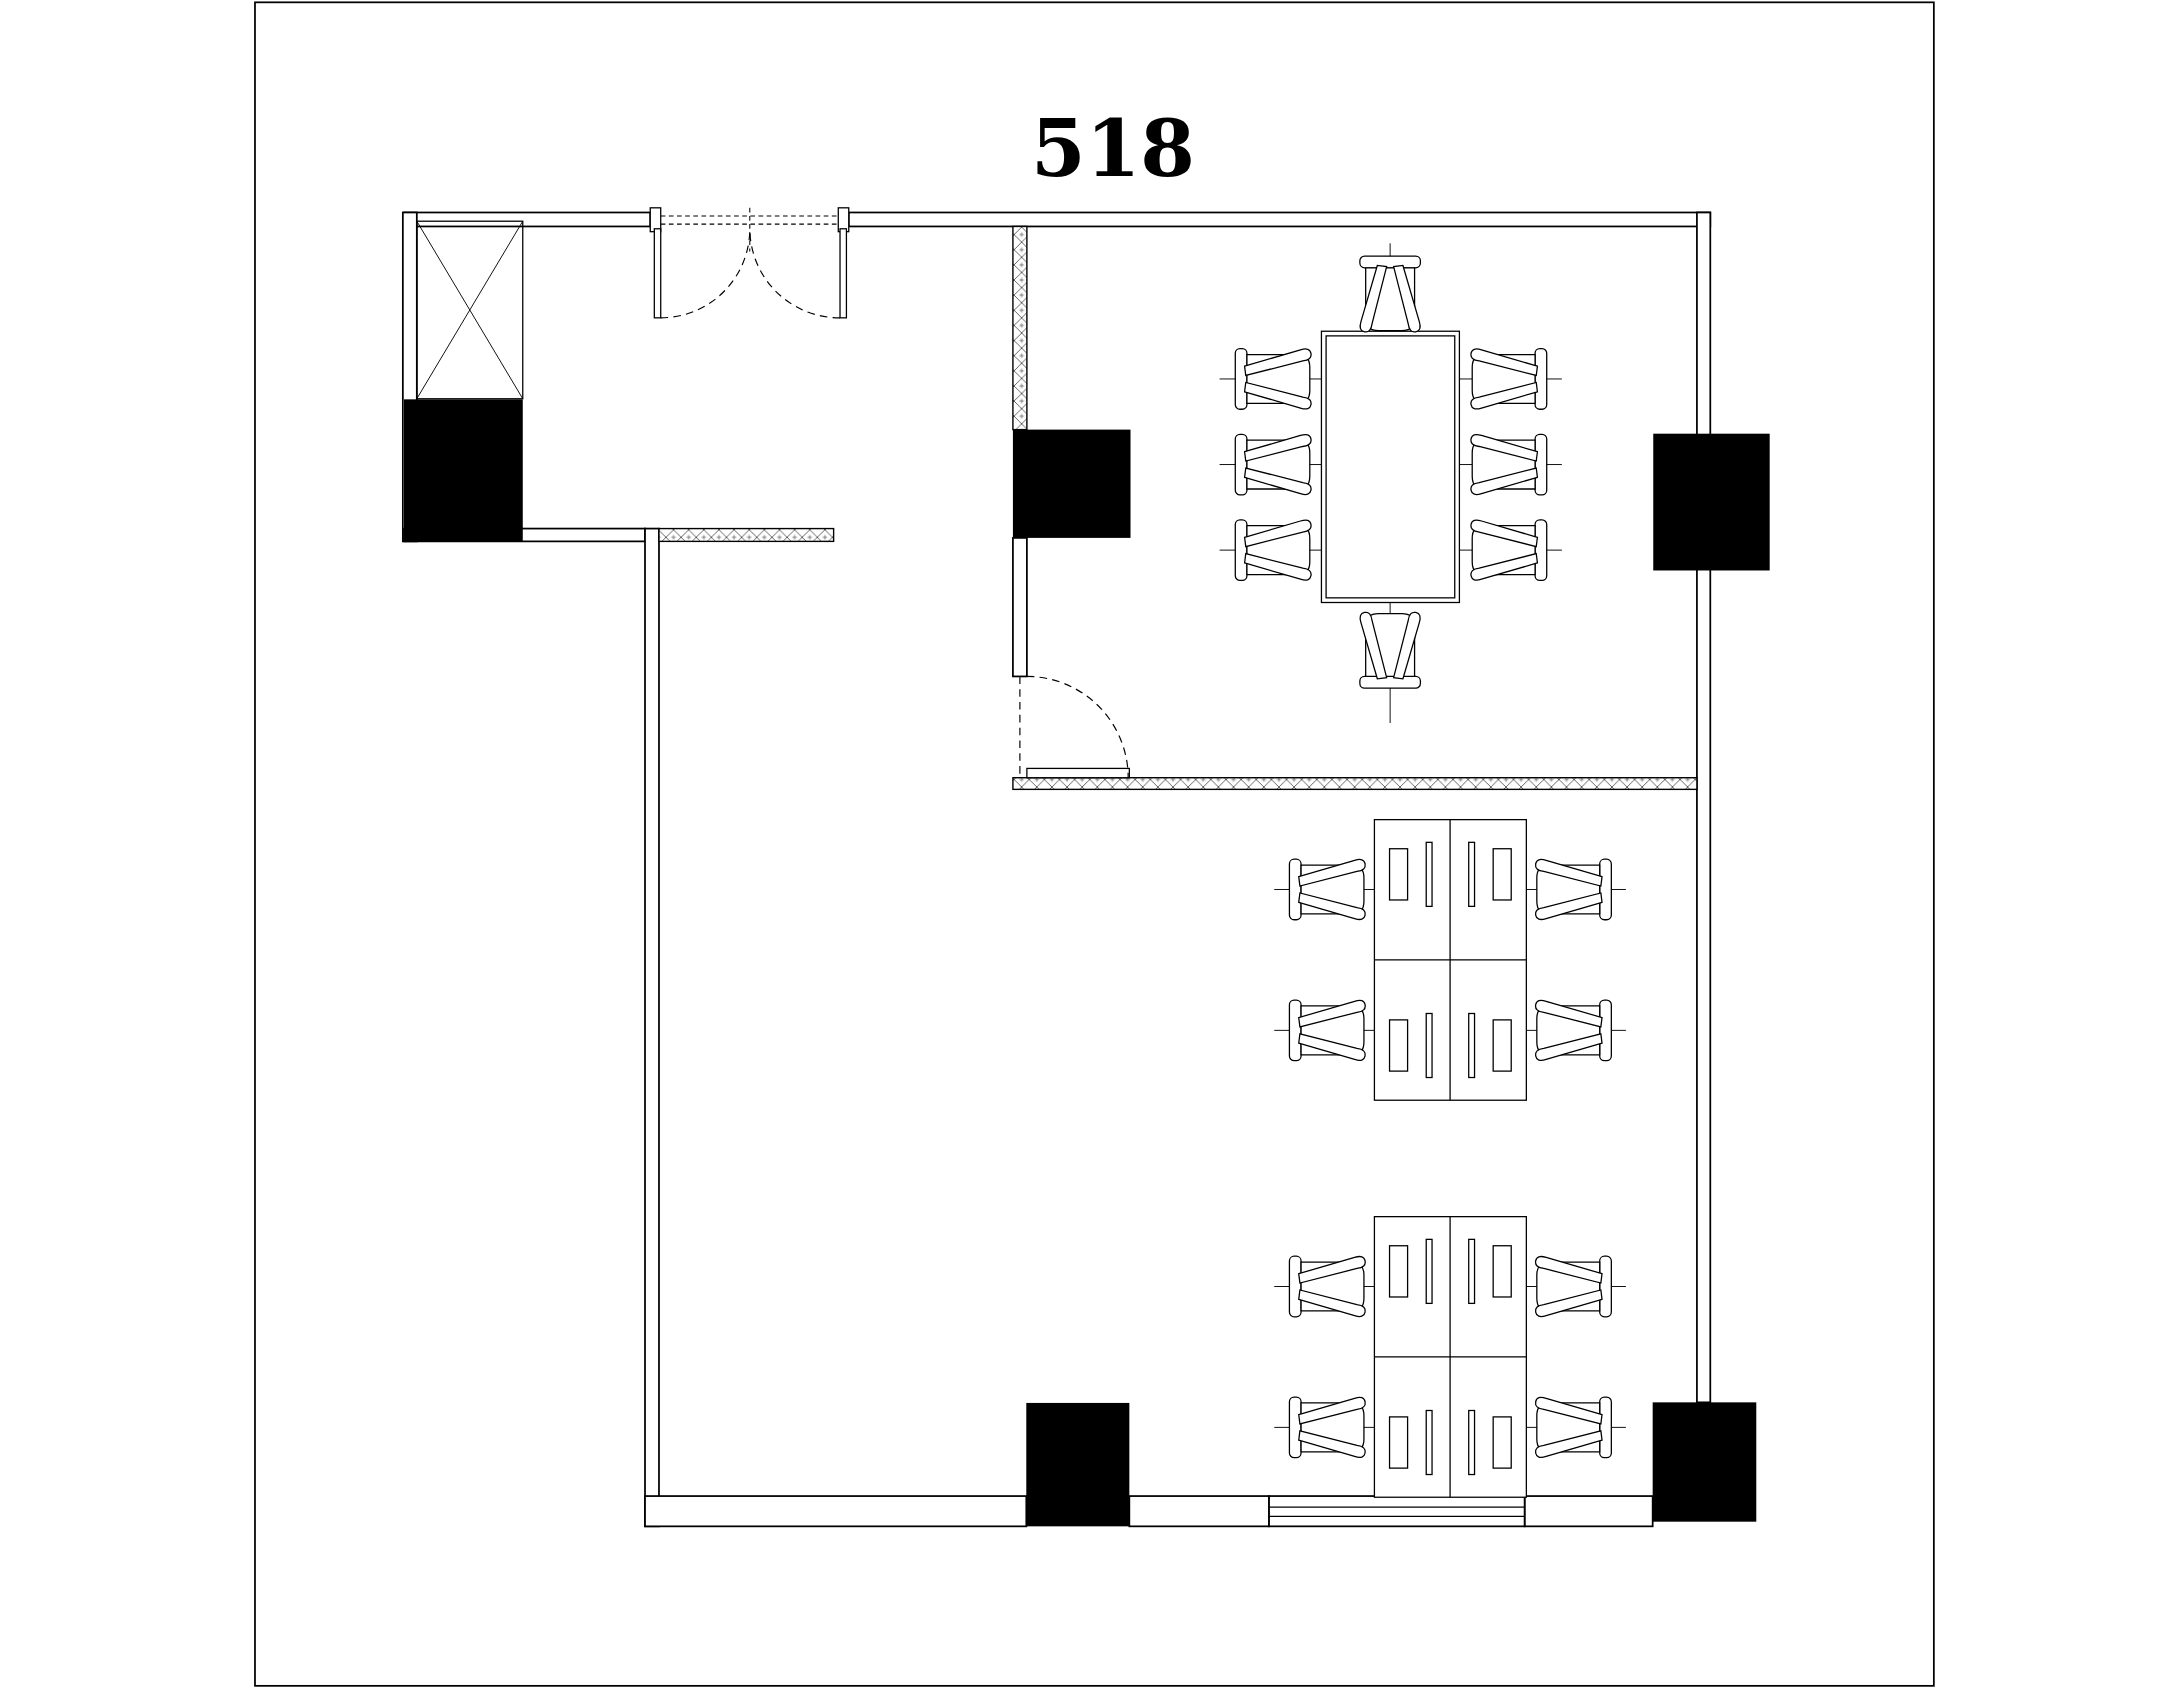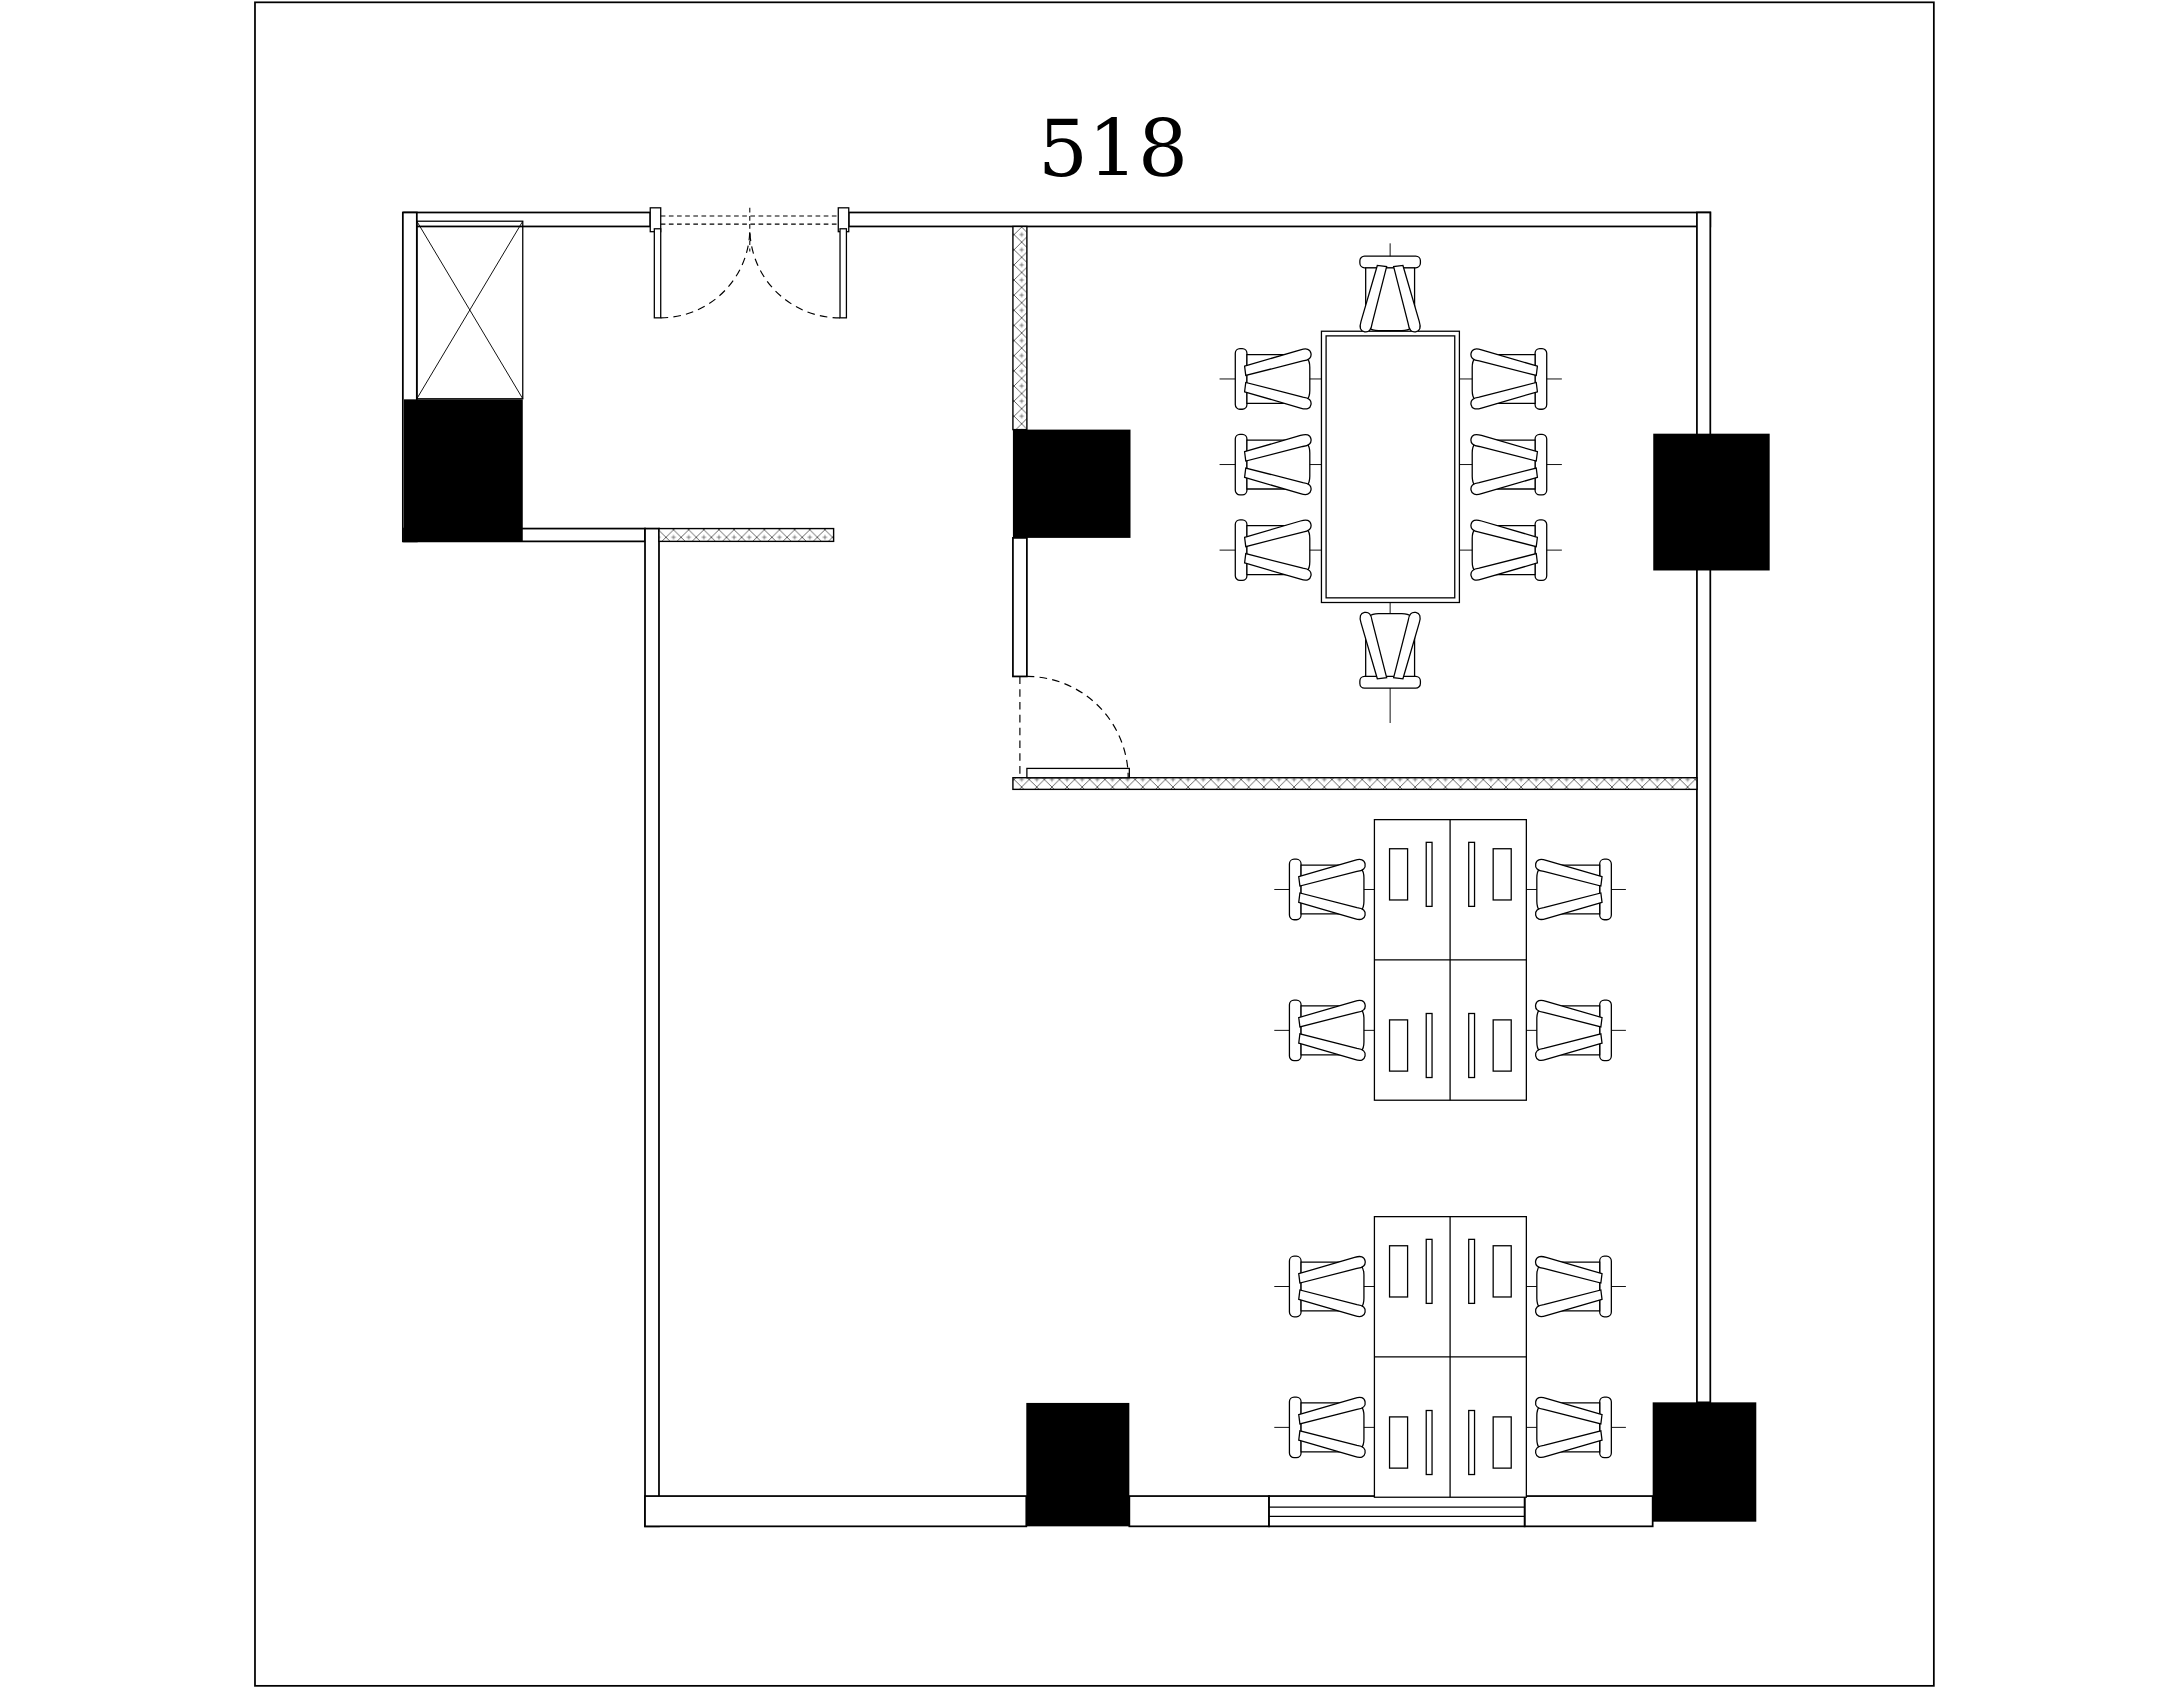--- a/index.html
+++ b/index.html
@@ -1,16 +1,16 @@
 <!DOCTYPE html>
 <html style="font-size:9.3px"><head>
 <meta charset="utf-8">
 <style>
   html,body{margin:0;padding:0;background:#ffffff;}
-  .page{width:100vw;background:#1d4ed8;}
+  .page{width:100vw;background:#1d4ed8;font-weight:bold;}
   svg{display:block;width:100%;height:auto;background:#ffffff;}
   .frame{fill:none;stroke:#000;stroke-width:3;}
   .w {fill:#ffffff;stroke:#000;stroke-width:3;}
   .wh{fill:url(#hatchp);stroke:#000;stroke-width:2.4;}
   .k {fill:#000;stroke:none;}
   .f {fill:#ffffff;stroke:#000;stroke-width:2.2;}
   .n {fill:none;stroke:#000;stroke-width:2.2;}
   .c {fill:none;stroke:#000;stroke-width:1.6;}
   .c2{fill:none;stroke:#000;stroke-width:2.2;}
   .d {fill:none;stroke:#000;stroke-width:2;stroke-dasharray:13 9;}

